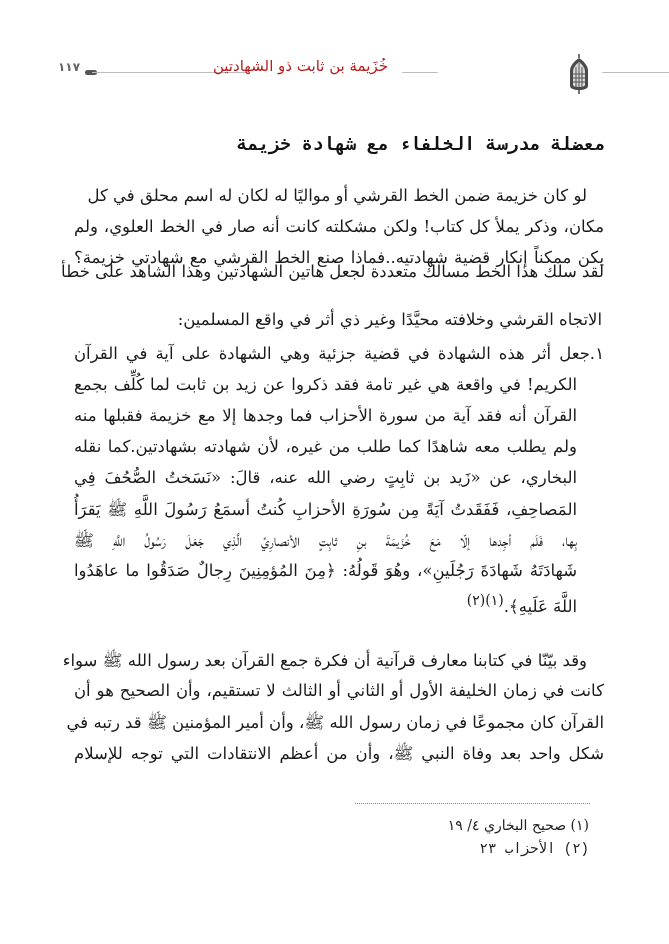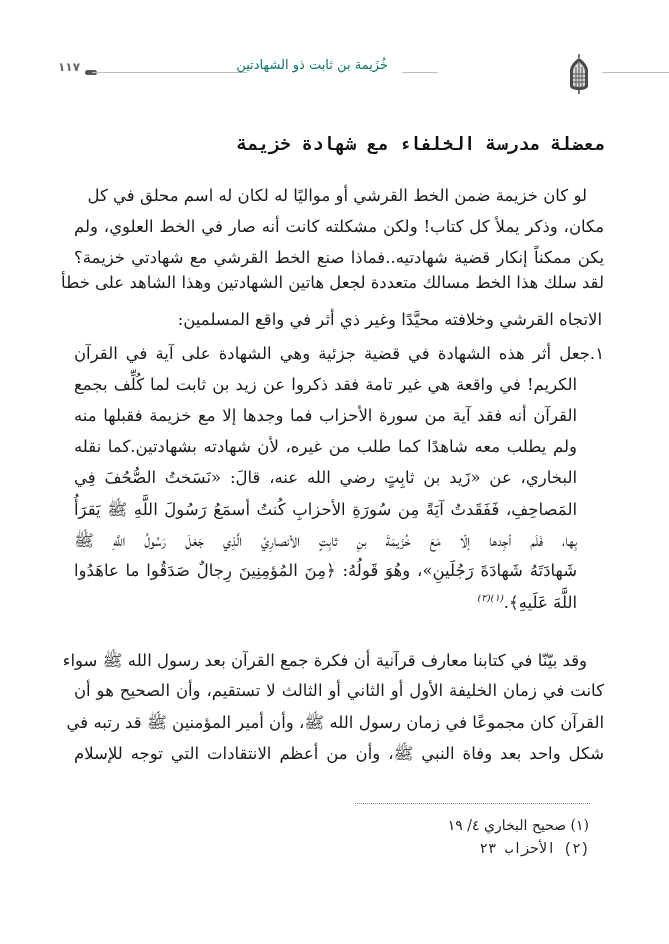--- a/index.html
+++ b/index.html
@@ -7,36 +7,36 @@
       width: 669px; height: 944px; background: #ffffff; position: relative;
       overflow: hidden; font-family: "DejaVu Serif", serif; color: #1a1a1a;
     }
     .header { position: absolute; top: 50px; left: 0; width: 658px; height: 50px; }
     .hdr-line { position: absolute; height: 1px; background: #bdbdbd; top: 22px; }
     .hdr-line.l1 { left: 92px; width: 155px; }
     .hdr-line.l2 { left: 402px; width: 36px; }
     .hdr-line.l3 { left: 602px; width: 67px; }
     .hdr-bullet { position: absolute; left: 85px; top: 20px; width: 12px; height: 5px; background: #555; border-radius: 3px; }
     .page-num { position: absolute; left: 58px; top: 10px; font-family: "DejaVu Sans", sans-serif; font-size: 12px; font-weight: bold; color: #666; }
-    .running-title { position: absolute; left: 258px; top: 7px; width: 130px; font-family: "DejaVu Sans", sans-serif; font-size: 13px; color: #0f766e; direction: rtl; white-space: nowrap; }
+    .running-title { position: absolute; left: 258px; top: 7px; width: 130px; font-family: "DejaVu Sans", sans-serif; font-size: 15px; color: #b91c1c; direction: rtl; white-space: nowrap; }
     .ornament { position: absolute; left: 568px; top: 4px; width: 22px; height: 40px; }
 
     .heading { position: absolute; right: 64px; top: 133px; direction: rtl; font-family: Liberation Mono, monospace; font-weight: bold; font-size: 18px; color: #111; white-space: nowrap; }
 
     .line { position: absolute; direction: rtl; font-size: 16.5px; white-space: nowrap; text-align: justify; text-align-last: justify; }
     .full { left: 74px; right: 65px; }
     .indent-first { left: 73px; right: 82px; text-align-last: right; text-align: center; }
     .last { right: 67px; text-align: right; text-align-last: right; }
     .item-line { left: 74px; right: 92px; }
     .item-first { left: 74px; right: 65px; }
     .item-last { right: 92px; text-align: right; text-align-last: right; }
 
     .fn-sep { position: absolute; left: 355px; width: 235px; top: 803px; border-top: 1px dotted #888; }
     .fn { position: absolute; right: 80px; direction: rtl; font-size: 14px; white-space: nowrap; color: #222; }
-    sup.ref { font-size: 10px; font-style: italic; }
+    sup.ref { font-size: 14px; }
   </style>
 </head>
 <body>
 
 <div class="header">
   <span class="page-num">١١٧</span>
   <div class="hdr-bullet"></div>
   <div class="hdr-line l1"></div>
   <span class="running-title">خُزَيمة بن ثابت ذو الشهادتين</span>
   <div class="hdr-line l2"></div>
@@ -56,21 +56,21 @@
   </svg>
   <div class="hdr-line l3"></div>
 </div>
 
 <div class="heading">معضلة مدرسة الخلفاء مع شهادة خزيمة</div>
 
 <div>
   <div class="line indent-first" style="top:186px;">لو كان خزيمة ضمن الخط القرشي أو مواليًا له لكان له اسم محلق في كل</div>
   <div class="line full" style="top:217px;">مكان، وذكر يملأ كل كتاب! ولكن مشكلته كانت أنه صار في الخط العلوي، ولم</div>
   <div class="line full" style="top:248px;">يكن ممكناً إنكار قضية شهادتيه..فماذا صنع الخط القرشي مع شهادتي خزيمة؟</div>
-  <div class="line full" style="top:273px;">لقد سلك هذا الخط مسالك متعددة لجعل هاتين الشهادتين وهذا الشاهد على خطأ</div>
+  <div class="line full" style="top:262px;">لقد سلك هذا الخط مسالك متعددة لجعل هاتين الشهادتين وهذا الشاهد على خطأ</div>
   <div class="line last" style="top:310px;">الاتجاه القرشي وخلافته محيَّدًا وغير ذي أثر في واقع المسلمين:</div>
 </div>
 
 <div>
   <div class="line item-first" style="top:344px;">١.جعل أثر هذه الشهادة في قضية جزئية وهي الشهادة على آية في القرآن</div>
   <div class="line item-line" style="top:375px;">الكريم! في واقعة هي غير تامة فقد ذكروا عن زيد بن ثابت لما كُلِّف بجمع</div>
   <div class="line item-line" style="top:406px;font-family:Liberation Serif, serif;">القرآن أنه فقد آية من سورة الأحزاب فما وجدها إلا مع خزيمة فقبلها منه</div>
   <div class="line item-line" style="top:437px;">ولم يطلب معه شاهدًا كما طلب من غيره، لأن شهادته بشهادتين.كما نقله</div>
   <div class="line item-line" style="top:468px;">البخاري، عن «زَيد بن ثابِتٍ رضي الله عنه، قالَ: «نَسَختُ الصُّحُفَ فِي</div>
   <div class="line item-line" style="top:499px;">المَصاحِفِ، فَفَقَدتُ آيَةً مِن سُورَةِ الأحزابِ كُنتُ أسمَعُ رَسُولَ اللَّهِ ﷺ يَقرَأُ</div>

